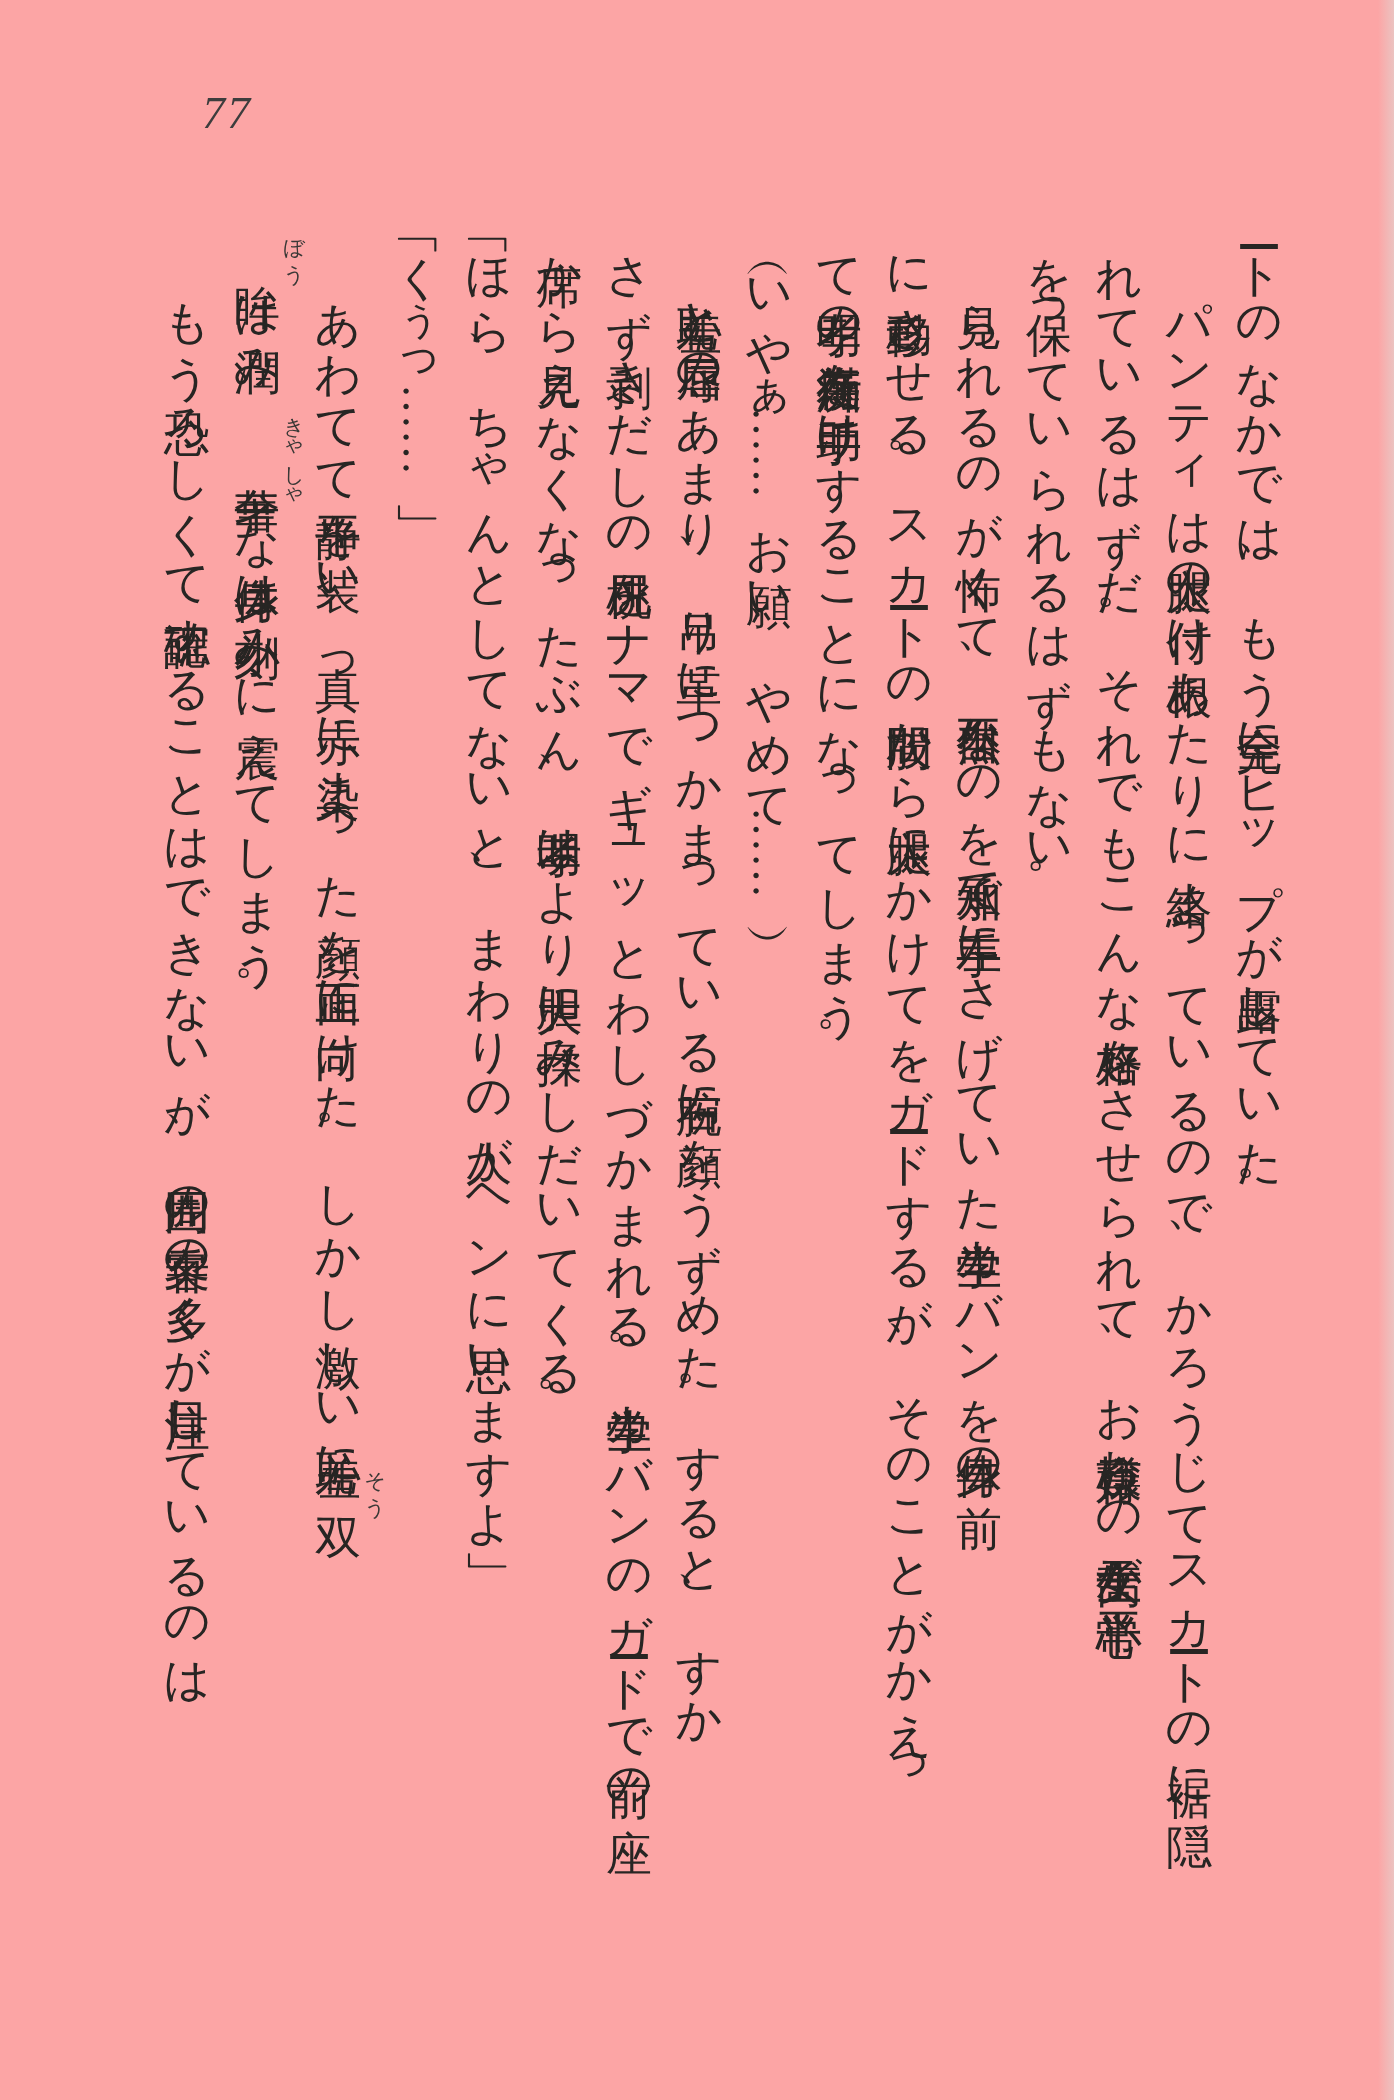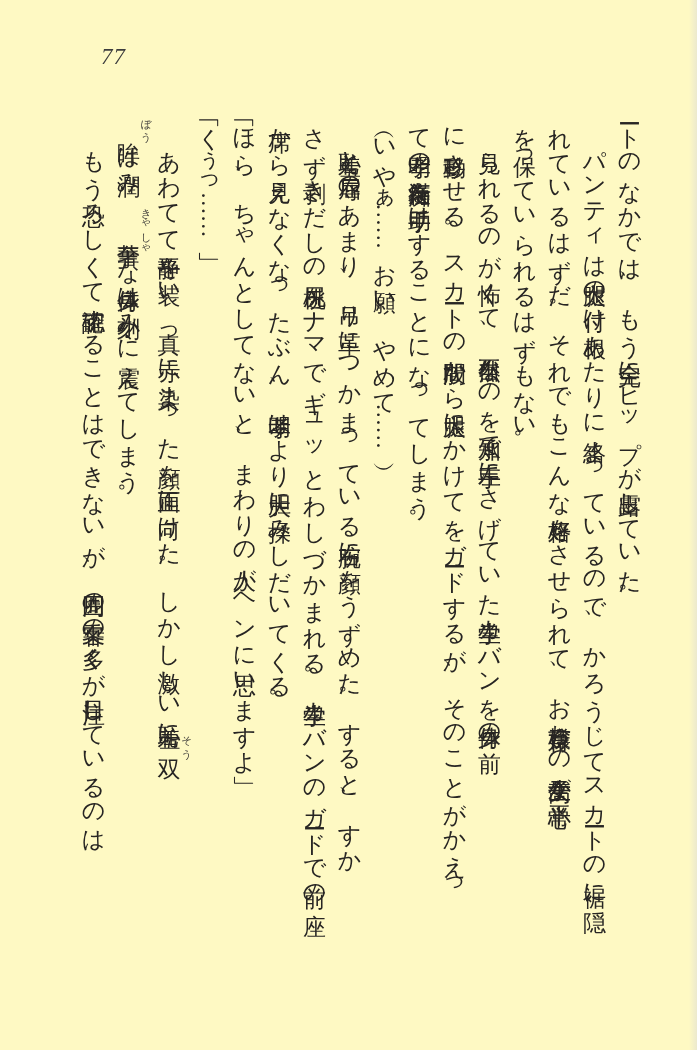--- a/index.html
+++ b/index.html
@@ -7,21 +7,21 @@
     padding: 0;
     width: 697px;
     height: 1050px;
     background: #fbfbf9;
     font-family: "Liberation Serif", "DejaVu Serif", serif;
   }
   .page {
     position: relative;
     width: 697px;
     height: 1050px;
-    background: #fef9c3;
+    background: #fca5a5;
     overflow: hidden;
   }
   
   .scan-edge {
     position: absolute;
     top: 0; right: 0;
     width: 8px; height: 100%;
     background: linear-gradient(to left, #dddcd8, rgba(251,251,249,0));
     opacity: .55;
     pointer-events: none;

